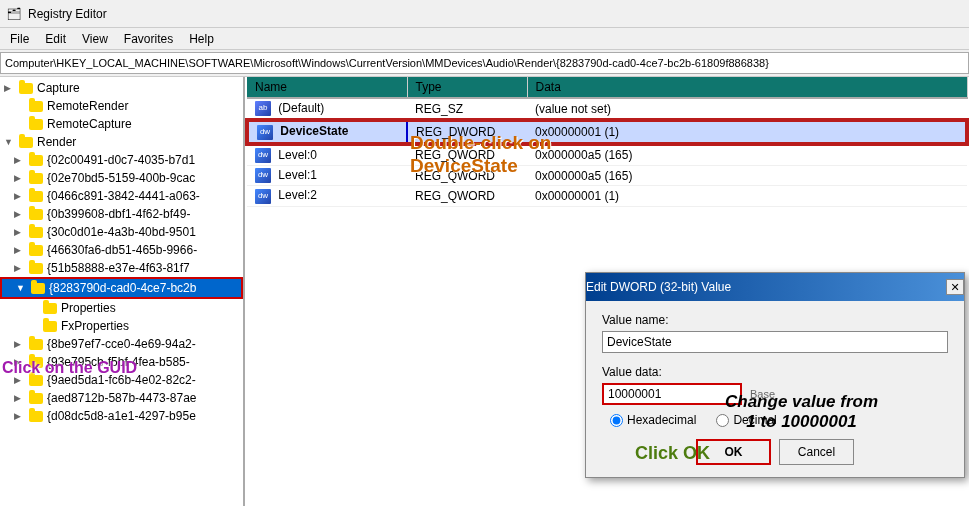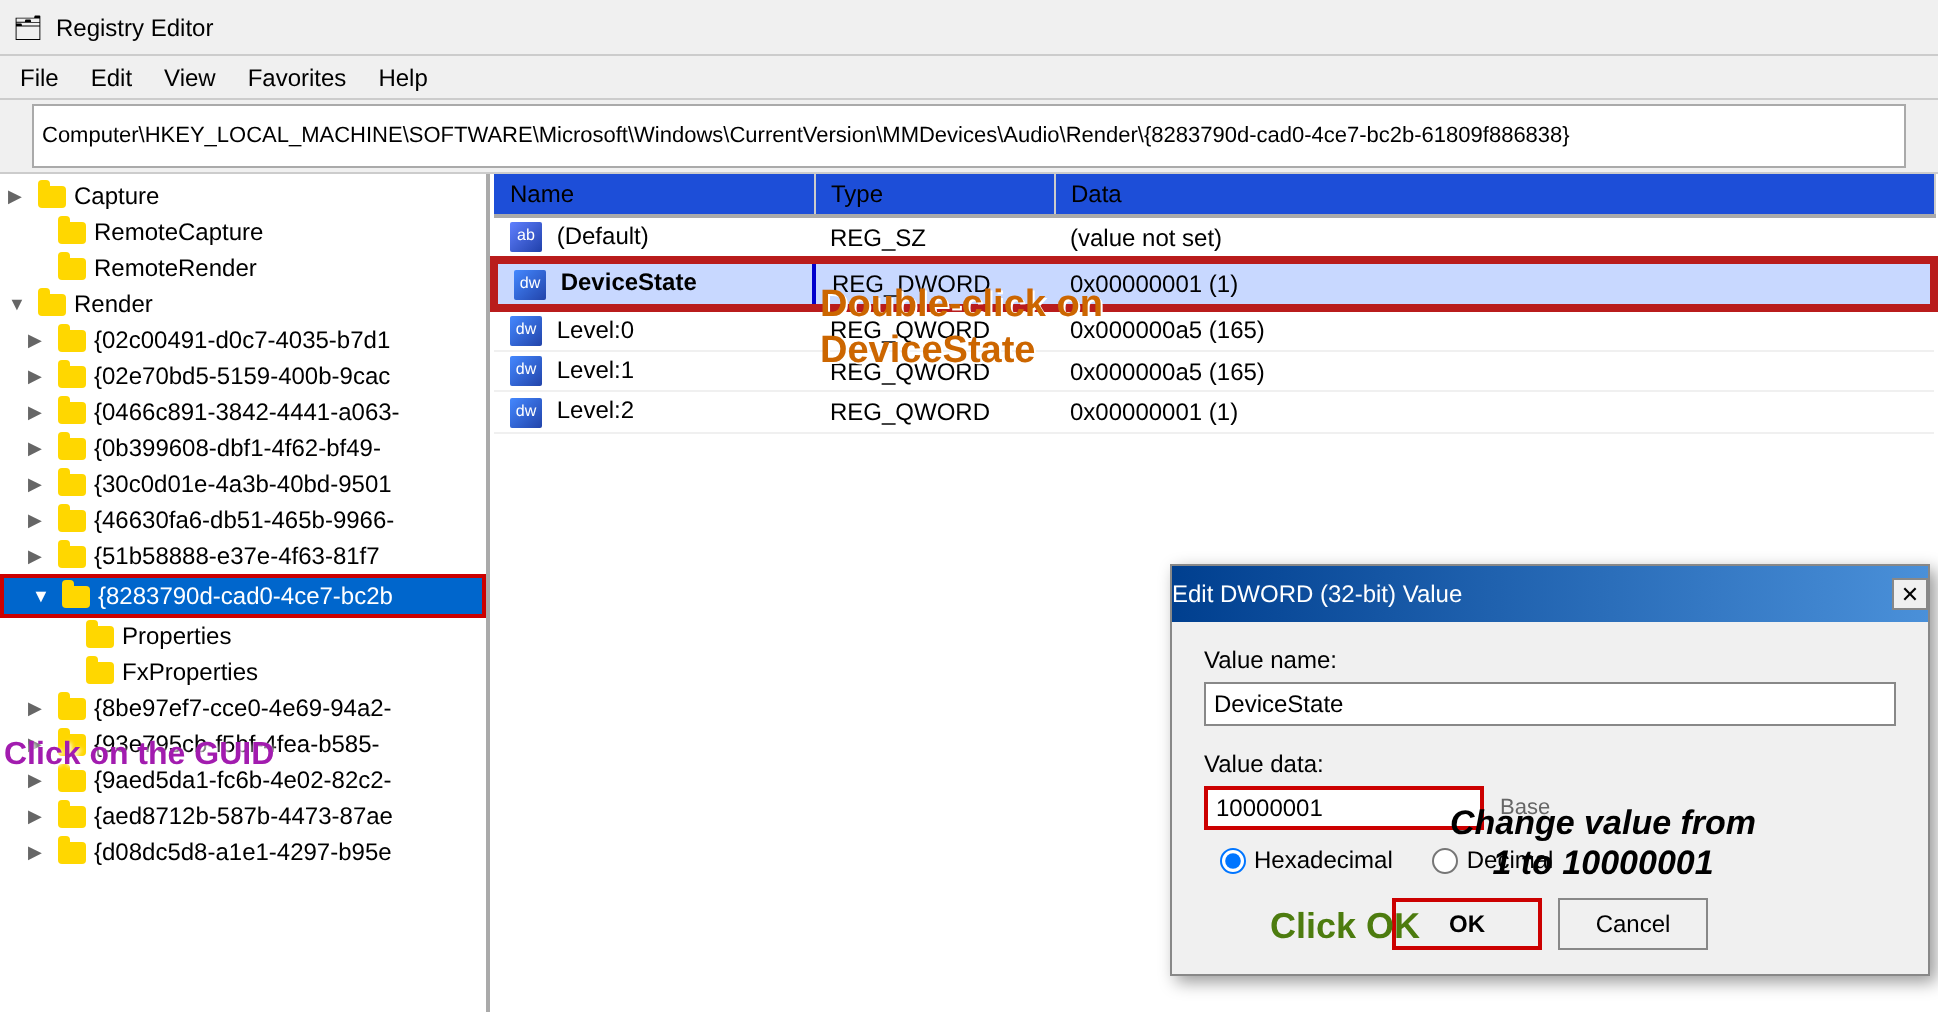--- a/index.html
+++ b/index.html
@@ -51,24 +51,24 @@
       cursor: pointer;
       color: #000;
     }
 
     
     .address-bar {
       display: flex;
       align-items: center;
       background: #fff;
       border: 1px solid #aaa;
-      margin: 2px 16px;
+      margin: 2px 0;
       padding: 2px 4px;
       font-size: 11px;
-      height: 32px;
+      height: 22px;
       color: #000;
     }
 
     
     .main-content {
       display: flex;
       height: calc(506px - 28px - 22px - 26px);
       border-top: 1px solid #ccc;
     }
 
@@ -139,21 +139,21 @@
       flex: 1;
       background: #fff;
       overflow: hidden;
       position: relative;
     }
     .registry-table {
       width: 100%;
       border-collapse: collapse;
     }
     .registry-table th {
-      background: #1d4ed8;
+      background: #0f766e;
       border-right: 1px solid #ccc;
       border-bottom: 2px solid #aaa;
       padding: 3px 8px;
       text-align: left;
       font-weight: normal;
       font-size: 12px;
       cursor: pointer;
     }
     .registry-table td {
       padding: 2px 8px;
@@ -289,29 +289,29 @@
             <div class="folder-icon"></div>
           </span>
         <span class="tree-label">Capture</span>
       </div>
 
       <div class="tree-item tree-indent1">
         <span class="tree-arrow"></span>
         <span class="tree-icon">
             <div class="folder-icon"></div>
           </span>
+        <span class="tree-label">RemoteRender</span>
+      </div>
+
+      <div class="tree-item tree-indent1">
+        <span class="tree-arrow"></span>
+        <span class="tree-icon">
+            <div class="folder-icon"></div>
+          </span>
         <span class="tree-label">RemoteCapture</span>
-      </div>
-
-      <div class="tree-item tree-indent1">
-        <span class="tree-arrow"></span>
-        <span class="tree-icon">
-            <div class="folder-icon"></div>
-          </span>
-        <span class="tree-label">RemoteRender</span>
       </div>
 
       <div class="tree-item">
         <span class="tree-arrow">▼</span>
         <span class="tree-icon">
             <div class="folder-icon folder-open"></div>
           </span>
         <span class="tree-label">Render</span>
       </div>
 

